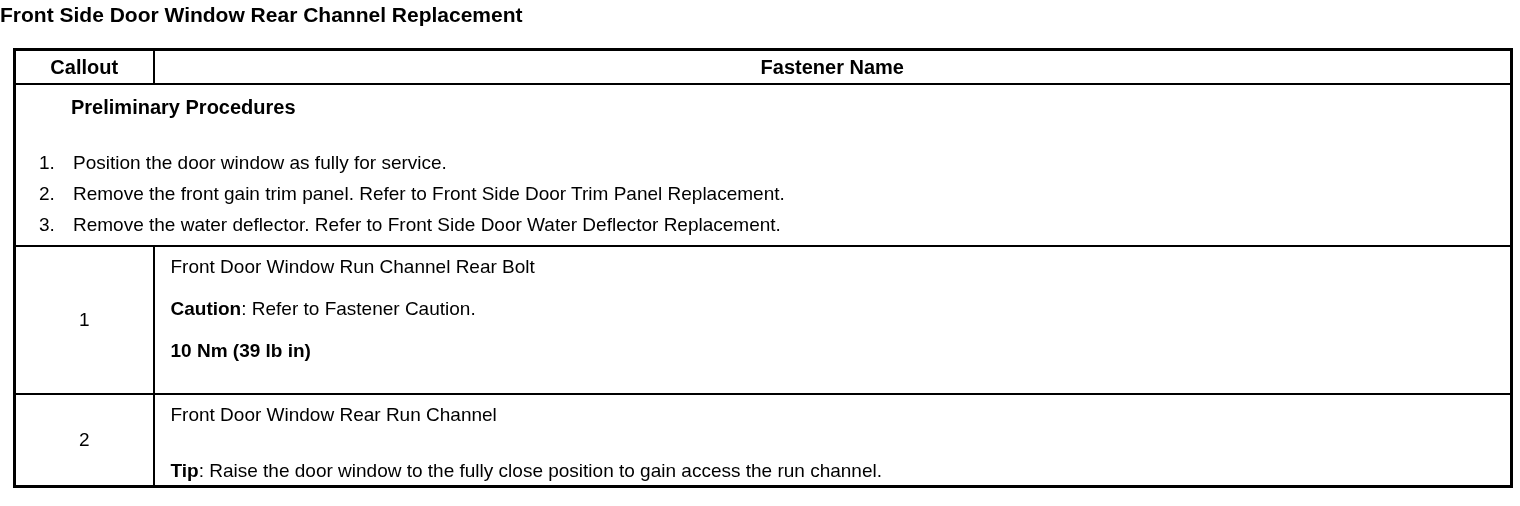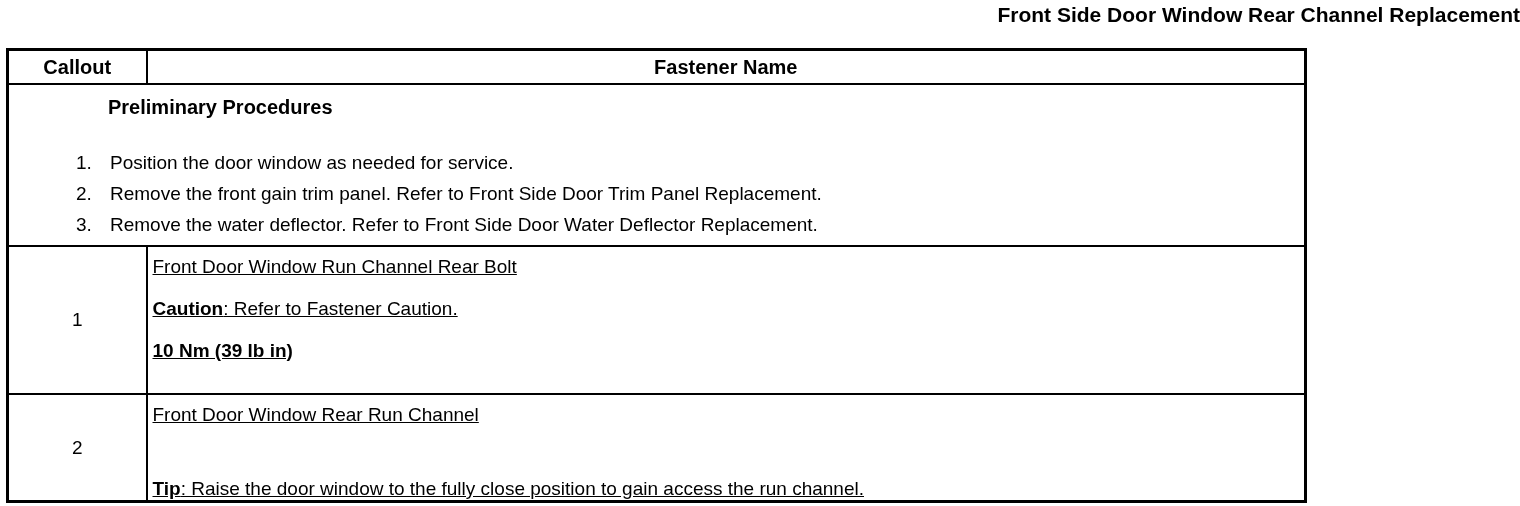--- a/index.html
+++ b/index.html
@@ -10,49 +10,49 @@
     font-family: "Liberation Sans", sans-serif;
   }
   body {
     position: relative;
     width: 1520px;
     height: 506px;
     overflow: hidden;
   }
   .title {
     padding-top: 3px;
-    text-align: right;
+    text-align: left;
     font-weight: bold;
     font-size: 21px;
     line-height: 24px;
   }
   table.spec-table {
     position: absolute;
-    left: 6px;
+    left: 13px;
     top: 48px;
-    width: 1301px;
+    width: 1500px;
     border-collapse: collapse;
     table-layout: fixed;
     border: 3px solid #000;
   }
   col.col-callout { width: 139px; }
   .spec-table th,
   .spec-table td {
     border: 2px solid #000;
     padding: 0;
     vertical-align: top;
   }
   th.hdr {
     height: 32px;
     vertical-align: middle;
     text-align: center;
     font-weight: bold;
     font-size: 20px;
   }
-  td.prelim-cell { height: 160px; padding-left: 44px; }
+  td.prelim-cell { height: 160px; }
   .prelim-heading {
     margin: 12px 0 0 55px;
     font-weight: bold;
     font-size: 20px;
     line-height: 20px;
   }
   .prelim-steps { margin-top: 30px; }
   .step {
     display: flex;
     font-size: 19px;
@@ -62,32 +62,31 @@
     flex: 0 0 34px;
     padding-left: 23px;
   }
   .step-text { flex: 1; }
   td.callout-cell {
     vertical-align: middle;
     text-align: center;
     font-size: 19px;
   }
   td.content-cell {
-    padding: 9px 10px 0 5px;
-    text-decoration: underline;
+    padding: 9px 10px 0 16px;
   }
   td.content-cell.r1 { height: 137px; }
   td.content-cell.r2 { height: 81px; }
   p.line {
     margin: 0;
     font-size: 19px;
     line-height: 22px;
   }
   p.spaced { margin-top: 20px; }
-  p.tip-spaced { margin-top: 52px; }
+  p.tip-spaced { margin-top: 34px; }
   p.torque { font-weight: bold; }
 </style>
 </head>
 <body>
 
 <div class="title">Front Side Door Window Rear Channel Replacement</div>
 
 <table class="spec-table">
   <colgroup>
     <col class="col-callout">
@@ -99,21 +98,21 @@
     <th class="hdr">Callout</th>
     <th class="hdr">Fastener Name</th>
   </tr>
 
   <tr>
     <td class="prelim-cell" colspan="2">
       <div class="prelim-heading">Preliminary Procedures</div>
       <div class="prelim-steps">
         <div class="step">
           <span class="step-num">1.</span>
-          <span class="step-text">Position the door window as needed for service.</span>
+          <span class="step-text">Position the door window as fully for service.</span>
         </div>
         <div class="step">
           <span class="step-num">2.</span>
           <span class="step-text">Remove the front gain trim panel. Refer to Front Side Door Trim Panel Replacement.</span>
         </div>
         <div class="step">
           <span class="step-num">3.</span>
           <span class="step-text">Remove the water deflector. Refer to Front Side Door Water Deflector Replacement.</span>
         </div>
       </div>

